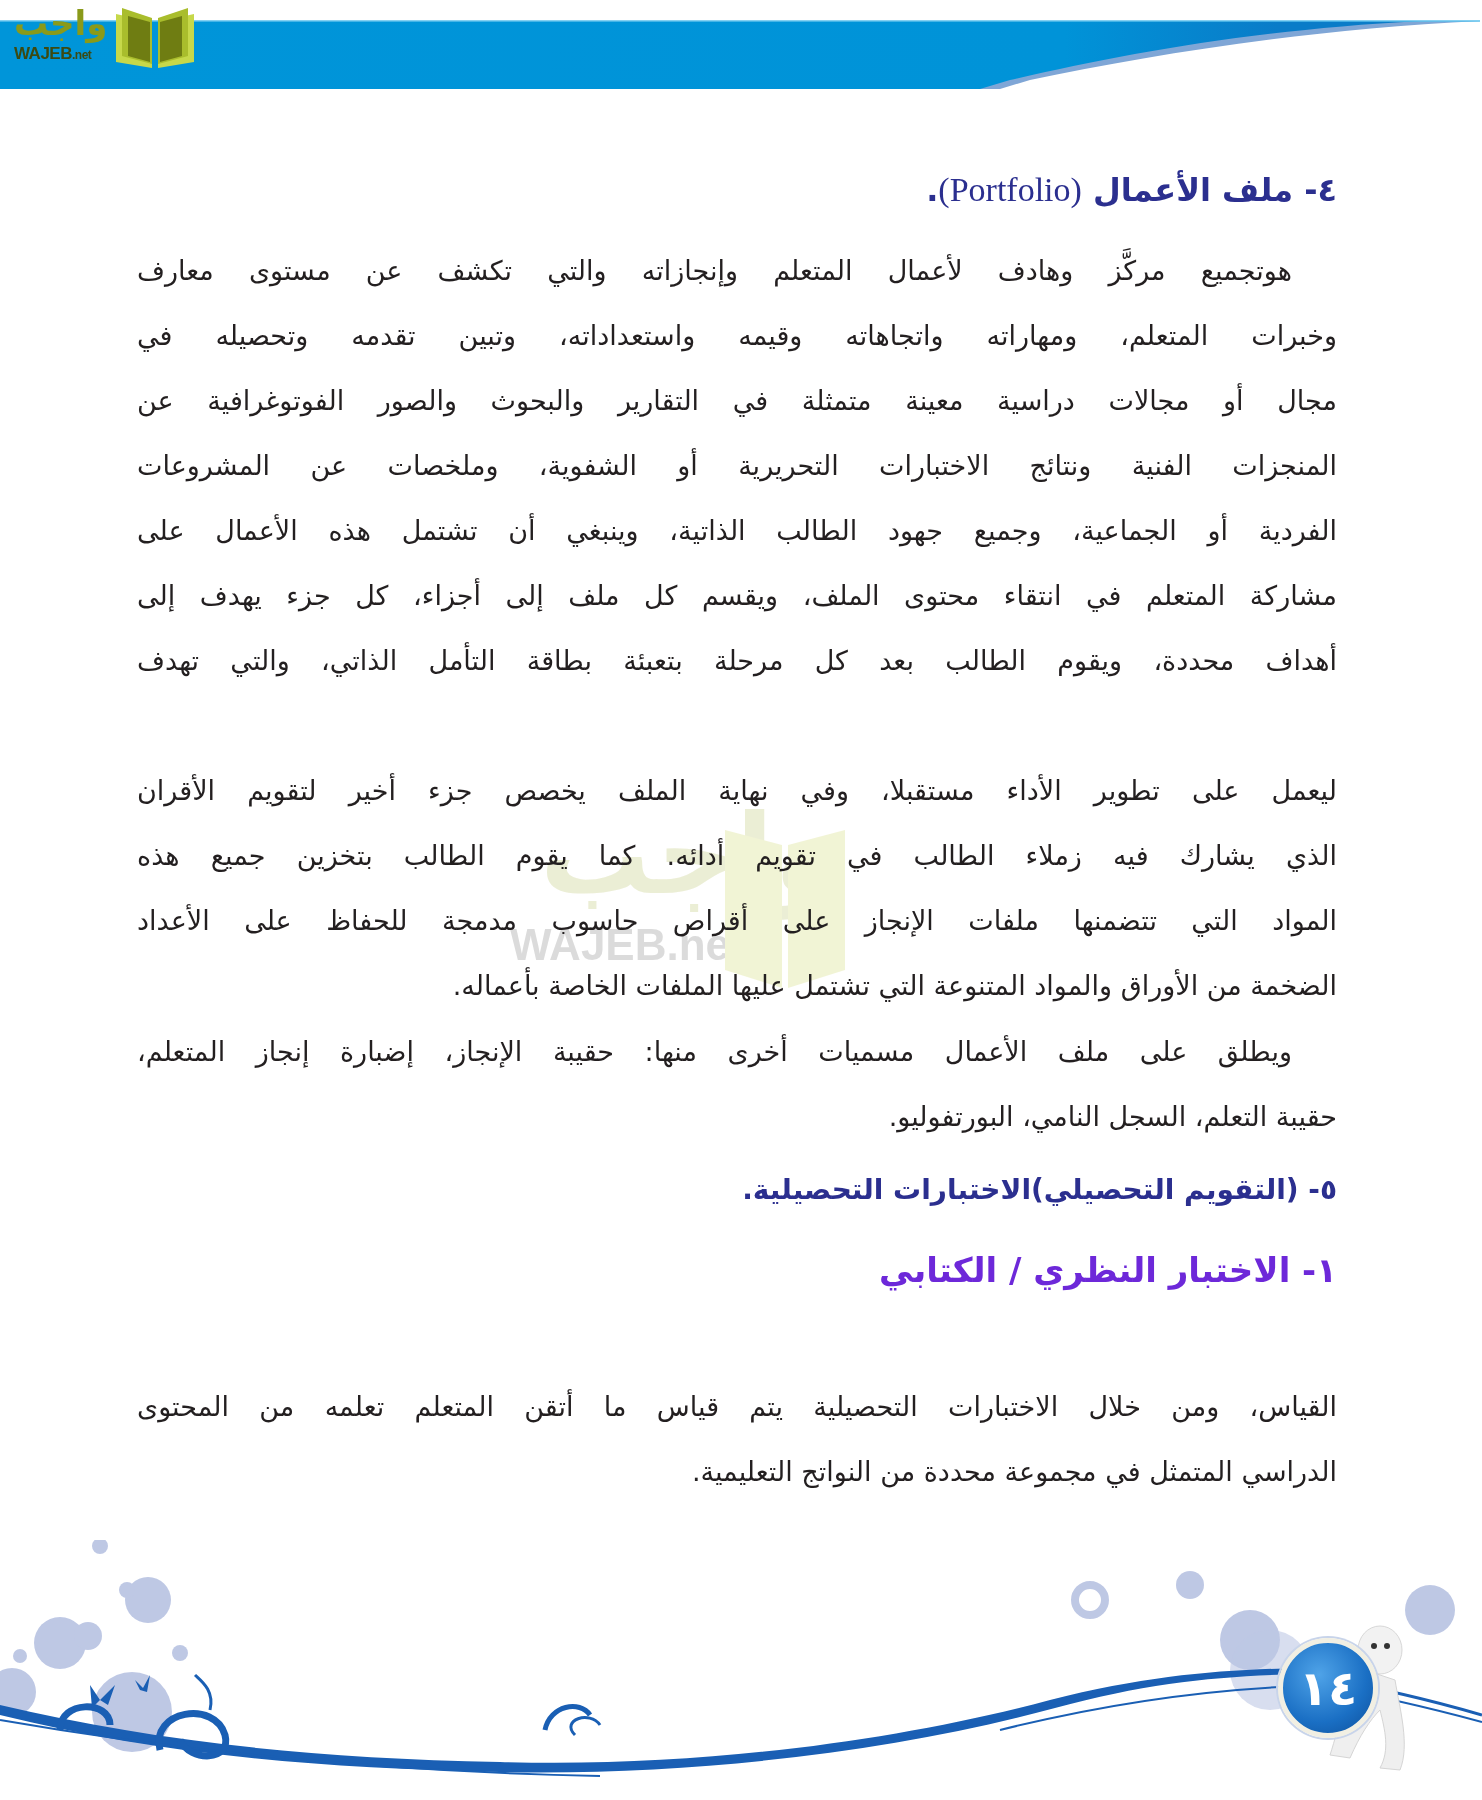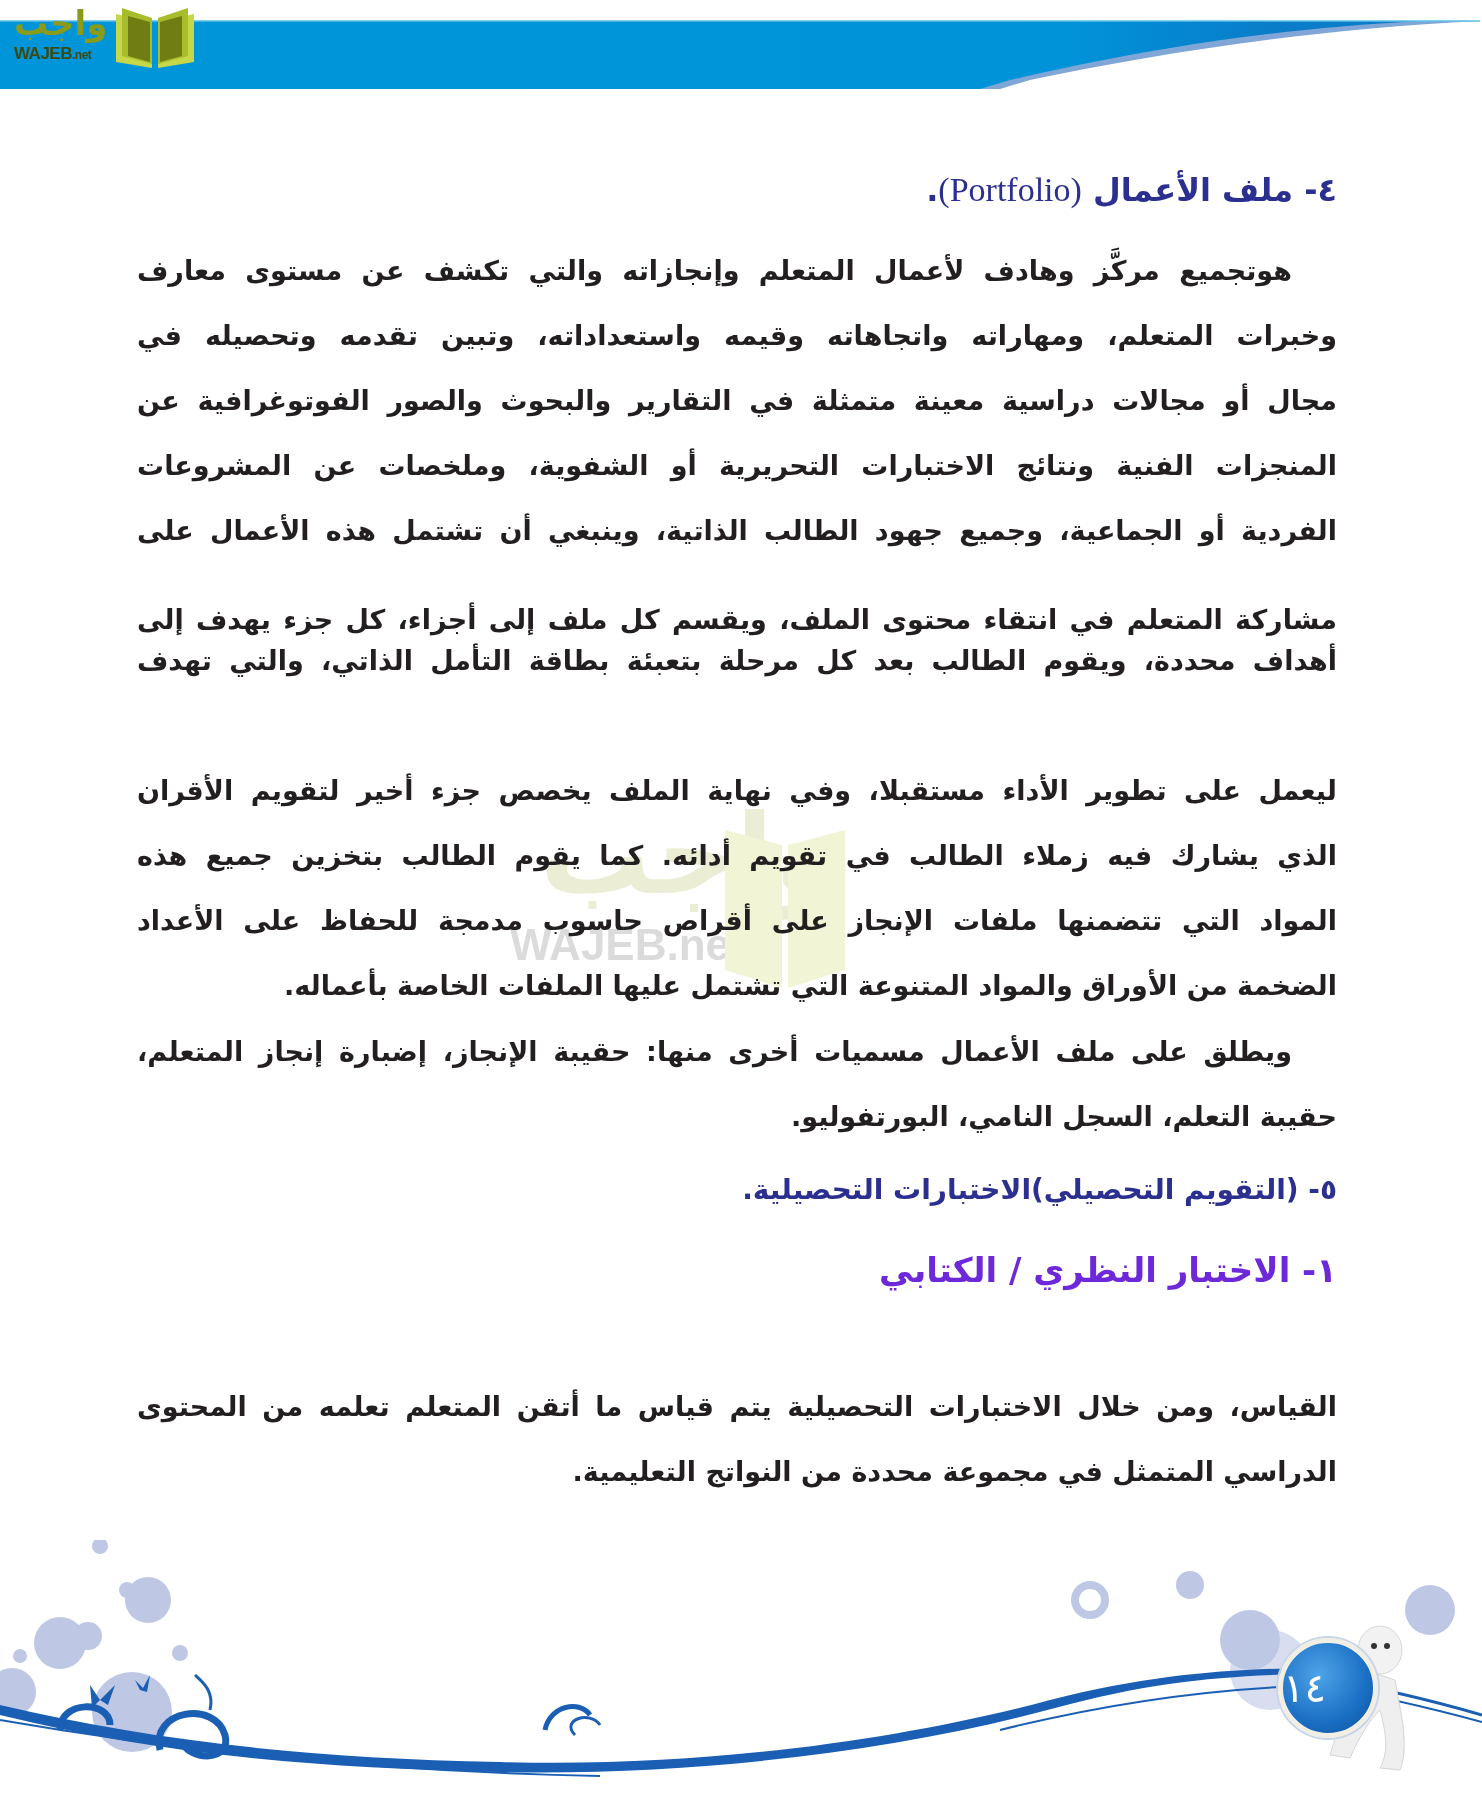--- a/index.html
+++ b/index.html
@@ -17,21 +17,21 @@
     .logo-en {
       position: absolute; left: 6px; top: 40px; font-size: 17px; font-weight: bold;
       color: #3b4a12; font-family: "Liberation Sans", sans-serif; letter-spacing: -0.5px;
     }
     .logo-en small { font-size: 12px; }
     .logo-book { position: absolute; left: 106px; top: 0; }
 
     .page { position: absolute; left: 0; top: 0; width: 1482px; height: 1460px; direction: rtl; }
     .line {
       position: absolute; right: 145px; width: 1200px;
-      font-family: "DejaVu Sans", sans-serif; font-weight: bold;
+      font-family: "DejaVu Sans", sans-serif; font-weight: normal;
       font-size: 27px; color: #231f20; white-space: nowrap;
       text-align: justify; text-align-last: justify;
       line-height: 40px; height: 40px;
     }
     .line.indent { right: 190px; width: 1155px; }
     .line.last { text-align-last: right; }
     .h4 {
       position: absolute; right: 145px; top: 168px; font-size: 32px; font-weight: bold;
       color: #2b2f8f; white-space: nowrap; line-height: 44px;
     }
@@ -47,21 +47,21 @@
     .watermark { position: absolute; left: 510px; top: 800px; width: 320px; height: 200px; opacity: 0.35; pointer-events: none; }
     .wm-ar { position: absolute; left: 30px; top: 0; font-size: 110px; font-weight: bold; color: #c8cf8a; line-height: 1; direction: rtl; }
     .wm-en { position: absolute; left: 0; top: 120px; font-size: 44px; font-weight: bold; color: #9a9a9a; font-family: "Liberation Sans", sans-serif; }
     .wm-book { position: absolute; left: 210px; top: 10px; }
 
     .footer { position: absolute; left: 0; top: 1540px; width: 1482px; height: 260px; }
     .page-num {
       position: absolute; left: 1278px; top: 1638px; width: 90px; height: 90px; border-radius: 50%;
       background: radial-gradient(circle at 40% 35%, #4fa3e8 0%, #1a6fc4 60%, #0e4f9a 100%);
       border: 5px solid #f1efe3; box-shadow: 0 0 0 2px #c8d4ea;
-      color: #ffffff; font-size: 40px; font-weight: normal; text-align: left; line-height: 90px;
+      color: #ffffff; font-size: 48px; font-weight: bold; text-align: center; line-height: 90px;
       direction: rtl;
     }
   </style>
 </head>
 <body>
 
 <svg class="header-band" width="1482" height="100" viewBox="0 0 1482 100">
   <defs>
     <linearGradient id="bandGrad" x1="0" y1="0" x2="1" y2="0">
       <stop offset="0" stop-color="#0095d9"></stop>
@@ -101,21 +101,21 @@
   <div class="h4">
     <span>٤- ملف الأعمال</span>
     <span class="latin" dir="ltr">(Portfolio)</span><span>.</span>
   </div>
 
   <div class="line indent" style="top:251px">هوتجميع مركَّز وهادف لأعمال المتعلم وإنجازاته والتي تكشف عن مستوى معارف</div>
   <div class="line" style="top:316px">وخبرات المتعلم، ومهاراته واتجاهاته وقيمه واستعداداته، وتبين تقدمه وتحصيله في</div>
   <div class="line" style="top:381px">مجال أو مجالات دراسية معينة متمثلة في التقارير والبحوث والصور الفوتوغرافية عن</div>
   <div class="line" style="top:446px">المنجزات الفنية ونتائج الاختبارات التحريرية أو الشفوية، وملخصات عن المشروعات</div>
   <div class="line" style="top:511px">الفردية أو الجماعية، وجميع جهود الطالب الذاتية، وينبغي أن تشتمل هذه الأعمال على</div>
-  <div class="line" style="top:600px">مشاركة المتعلم في انتقاء محتوى الملف، ويقسم كل ملف إلى أجزاء، كل جزء يهدف إلى</div>
+  <div class="line" style="top:576px">مشاركة المتعلم في انتقاء محتوى الملف، ويقسم كل ملف إلى أجزاء، كل جزء يهدف إلى</div>
   <div class="line" style="top:641px">أهداف محددة، ويقوم الطالب بعد كل مرحلة بتعبئة بطاقة التأمل الذاتي، والتي تهدف</div>
   <div class="line" style="top:771px">ليعمل على تطوير الأداء مستقبلا، وفي نهاية الملف يخصص جزء أخير لتقويم الأقران</div>
   <div class="line" style="top:836px">الذي يشارك فيه زملاء الطالب في تقويم أدائه. كما يقوم الطالب بتخزين جميع هذه</div>
   <div class="line" style="top:901px">المواد التي تتضمنها ملفات الإنجاز على أقراص حاسوب مدمجة للحفاظ على الأعداد</div>
   <div class="line last" style="top:966px">الضخمة من الأوراق والمواد المتنوعة التي تشتمل عليها الملفات الخاصة بأعماله.</div>
 
   <div class="line indent" style="top:1032px">ويطلق على ملف الأعمال مسميات أخرى منها: حقيبة الإنجاز، إضبارة إنجاز المتعلم،</div>
   <div class="line last" style="top:1097px">حقيبة التعلم، السجل النامي، البورتفوليو.</div>
 
   <div class="h5">٥- (التقويم التحصيلي)الاختبارات التحصيلية.</div>

